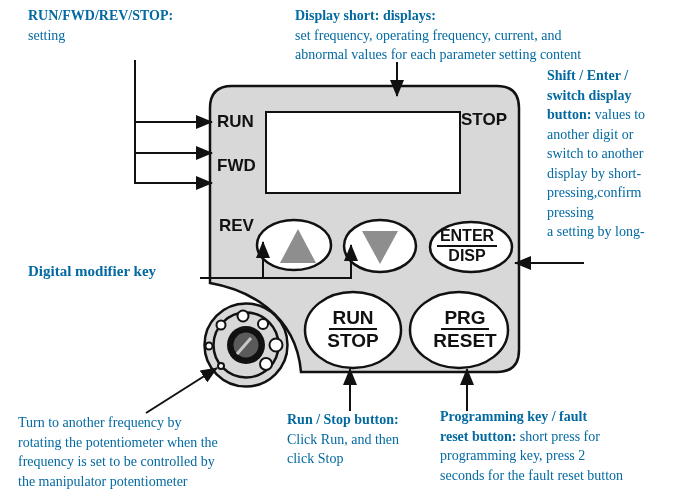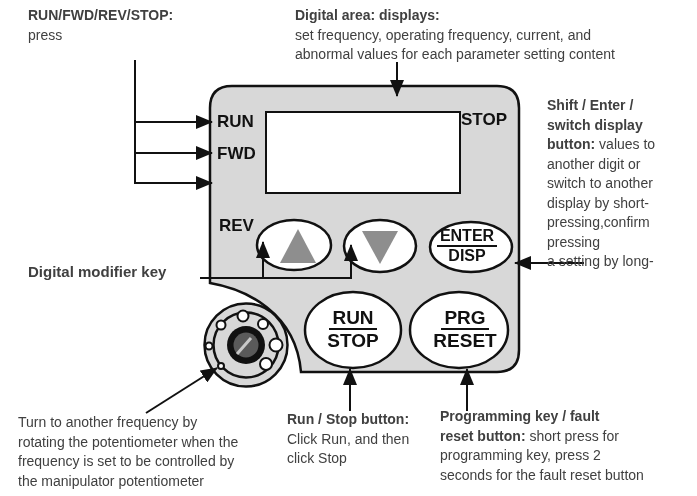--- a/index.html
+++ b/index.html
@@ -2,21 +2,21 @@
 <html><head>
 <meta charset="utf-8">
 <style>
   html,body {margin:0; padding:0; background:#fff;}
   #stage {
     position:relative; width:697px; height:496px; overflow:hidden;
     background:#ffffff; color:#111;
     font-family:"Liberation Sans", sans-serif;
   }
   #shapes {position:absolute; left:0; top:0;}
-  .ann {position:absolute; font-size:14px; line-height:19.5px; white-space:nowrap; color:#404040;}
+  .ann {position:absolute; font-size:14px; line-height:19.5px; white-space:nowrap; color:#0369a1;font-family:Liberation Serif, serif;}
   .ann .b {font-weight:bold;}
   .ann b {font-weight:bold;}
   .plabel {position:absolute; font-weight:bold; font-size:17px; line-height:20px; color:#111;}
   .btn-label {
     position:absolute; display:flex; flex-direction:column; align-items:center;
     font-weight:bold; color:#111; text-align:center;
   }
   .btn-label .over {border-bottom:2px solid #111; padding:0 3px;}
   .enter-disp {font-size:16px; line-height:18px; width:72px; left:431px; top:227px;}
   .row2 {font-size:19px; line-height:21px;}
@@ -71,49 +71,49 @@
     <line x1="584" y1="263" x2="515" y2="263" stroke="#111" stroke-width="2" marker-end="url(#ah)"></line>
     <line x1="200" y1="278" x2="352" y2="278" stroke="#111" stroke-width="2"></line>
     <line x1="263" y1="278" x2="263" y2="242" stroke="#111" stroke-width="2" marker-end="url(#ah)"></line>
     <line x1="351" y1="278" x2="351" y2="245" stroke="#111" stroke-width="2" marker-end="url(#ah)"></line>
     <line x1="350" y1="411" x2="350" y2="369" stroke="#111" stroke-width="2" marker-end="url(#ah)"></line>
     <line x1="467" y1="411" x2="467" y2="369" stroke="#111" stroke-width="2" marker-end="url(#ah)"></line>
     <line x1="146" y1="413" x2="217" y2="368" stroke="#111" stroke-width="2" marker-end="url(#ah)"></line>
   </svg>
 
   <div class="plabel" style="left:217px; top:112px;">RUN</div>
-  <div class="plabel" style="left:217px; top:144px;">FWD</div>
+  <div class="plabel" style="left:217px; top:156px;">FWD</div>
   <div class="plabel" style="left:219px; top:188px;margin-top:28px;">REV</div>
   <div class="plabel" style="left:461px; top:110px;">STOP</div>
 
   <div class="btn-label enter-disp">
     <span class="over">ENTER</span>
     <span>DISP</span>
   </div>
   <div class="btn-label row2 run-stop">
     <span class="over">RUN</span>
     <span>STOP</span>
   </div>
   <div class="btn-label row2 prg-reset">
     <span class="over">PRG</span>
     <span>RESET</span>
   </div>
 
   <div class="ann" style="left:28px; top:6px;">
     <div class="b">RUN/FWD/REV/STOP:</div>
-    <div>press</div>
+    <div>setting</div>
   </div>
 
   <div class="ann" style="left:295px; top:6px;">
-    <div class="b">Digital area: displays:</div>
+    <div class="b">Display short: displays:</div>
     <div>set frequency, operating frequency, current, and</div>
     <div>abnormal values for each parameter setting content</div>
   </div>
 
-  <div class="ann" style="left:547px; top:96px;">
+  <div class="ann" style="left:547px; top:66px;">
     <div class="b">Shift / Enter /</div>
     <div class="b">switch display</div>
     <div><b>button:</b><span> values to</span></div>
     <div>another digit or</div>
     <div>switch to another</div>
     <div>display by short-</div>
     <div>pressing,confirm</div>
     <div>pressing</div>
     <div>a setting by long-</div>
   </div>

